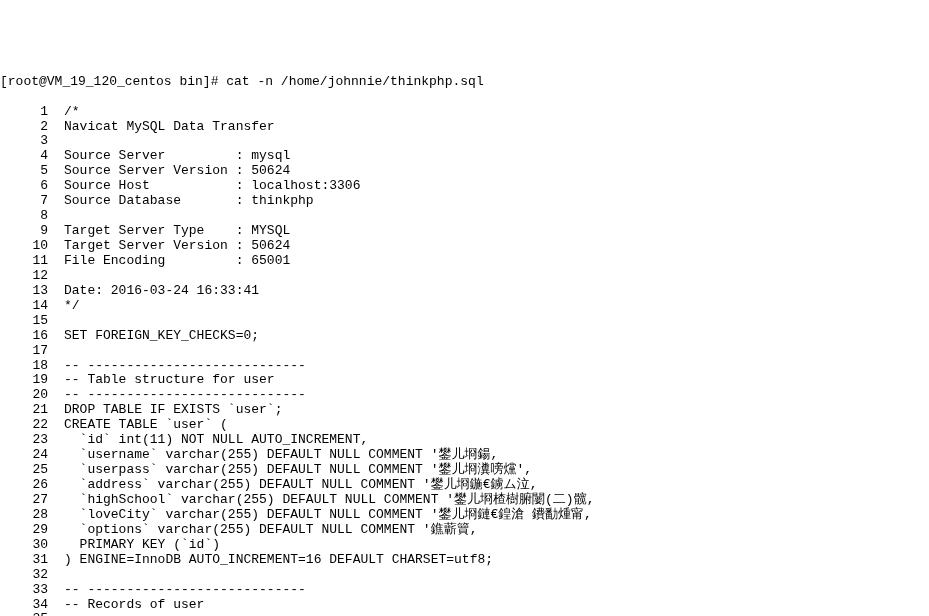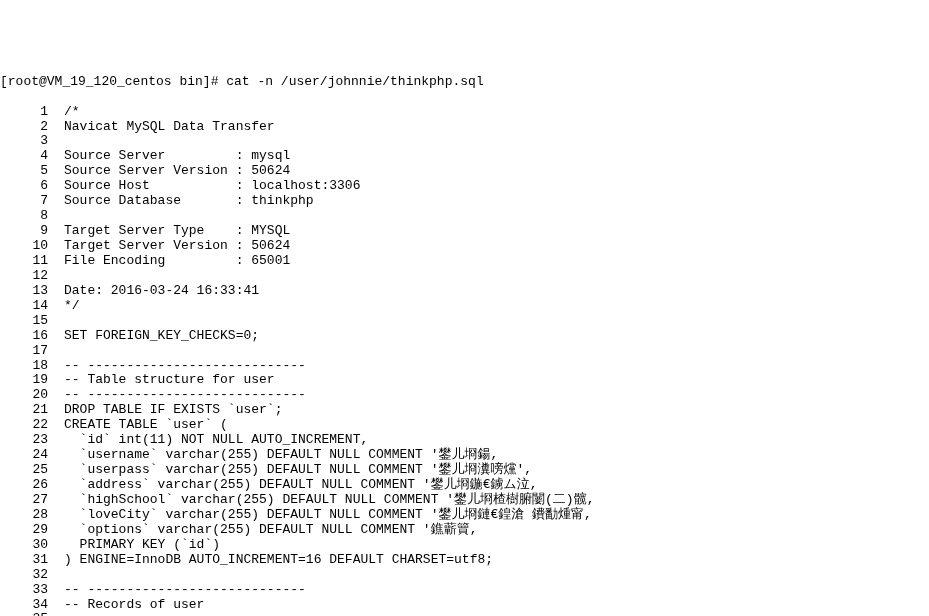--- a/index.html
+++ b/index.html
@@ -28,18 +28,18 @@
     .content {
       display: inline;
     }
   </style>
 </head>
 <body>
 
 
 
 <div class="terminal">
-<span class="line"><span>[root@VM_19_120_centos bin]# cat -n /user/johnnie/thinkphp.sql</span></span>
+<span class="line"><span>[root@VM_19_120_centos bin]# cat -n /home/johnnie/thinkphp.sql</span></span>
 <div id="lines-container"><span class="line"><span class="lineno">1</span><span class="content">/*</span></span><span class="line"><span class="lineno">2</span><span class="content">Navicat MySQL Data Transfer</span></span><span class="line"><span class="lineno">3</span><span class="content"></span></span><span class="line"><span class="lineno">4</span><span class="content">Source Server         : mysql</span></span><span class="line"><span class="lineno">5</span><span class="content">Source Server Version : 50624</span></span><span class="line"><span class="lineno">6</span><span class="content">Source Host           : localhost:3306</span></span><span class="line"><span class="lineno">7</span><span class="content">Source Database       : thinkphp</span></span><span class="line"><span class="lineno">8</span><span class="content"></span></span><span class="line"><span class="lineno">9</span><span class="content">Target Server Type    : MYSQL</span></span><span class="line"><span class="lineno">10</span><span class="content">Target Server Version : 50624</span></span><span class="line"><span class="lineno">11</span><span class="content">File Encoding         : 65001</span></span><span class="line"><span class="lineno">12</span><span class="content"></span></span><span class="line"><span class="lineno">13</span><span class="content">Date: 2016-03-24 16:33:41</span></span><span class="line"><span class="lineno">14</span><span class="content">*/</span></span><span class="line"><span class="lineno">15</span><span class="content"></span></span><span class="line"><span class="lineno">16</span><span class="content">SET FOREIGN_KEY_CHECKS=0;</span></span><span class="line"><span class="lineno">17</span><span class="content"></span></span><span class="line"><span class="lineno">18</span><span class="content">-- ----------------------------</span></span><span class="line"><span class="lineno">19</span><span class="content">-- Table structure for user</span></span><span class="line"><span class="lineno">20</span><span class="content">-- ----------------------------</span></span><span class="line"><span class="lineno">21</span><span class="content">DROP TABLE IF EXISTS `user`;</span></span><span class="line"><span class="lineno">22</span><span class="content">CREATE TABLE `user` (</span></span><span class="line"><span class="lineno">23</span><span class="content">  `id` int(11) NOT NULL AUTO_INCREMENT,</span></span><span class="line"><span class="lineno">24</span><span class="content">  `username` varchar(255) DEFAULT NULL COMMENT '鐢儿埛鍚,</span></span><span class="line"><span class="lineno">25</span><span class="content">  `userpass` varchar(255) DEFAULT NULL COMMENT '鐢儿埛瀵嗙爣',</span></span><span class="line"><span class="lineno">26</span><span class="content">  `address` varchar(255) DEFAULT NULL COMMENT '鐢儿埛鍦€鐪ム泣,</span></span><span class="line"><span class="lineno">27</span><span class="content">  `highSchool` varchar(255) DEFAULT NULL COMMENT '鐢儿埛楂樹腑闄(二)髋,</span></span><span class="line"><span class="lineno">28</span><span class="content">  `loveCity` varchar(255) DEFAULT NULL COMMENT '鐢儿埛鏈€鍠滄 鐨勫煄甯,</span></span><span class="line"><span class="lineno">29</span><span class="content">  `options` varchar(255) DEFAULT NULL COMMENT '鐎蘄簤,</span></span><span class="line"><span class="lineno">30</span><span class="content">  PRIMARY KEY (`id`)</span></span><span class="line"><span class="lineno">31</span><span class="content">) ENGINE=InnoDB AUTO_INCREMENT=16 DEFAULT CHARSET=utf8;</span></span><span class="line"><span class="lineno">32</span><span class="content"></span></span><span class="line"><span class="lineno">33</span><span class="content">-- ----------------------------</span></span><span class="line"><span class="lineno">34</span><span class="content">-- Records of user</span></span><span class="line"><span class="lineno">35</span><span class="content">-- ----------------------------</span></span></div>
 </div>
 
 
 
 
 </body></html>

